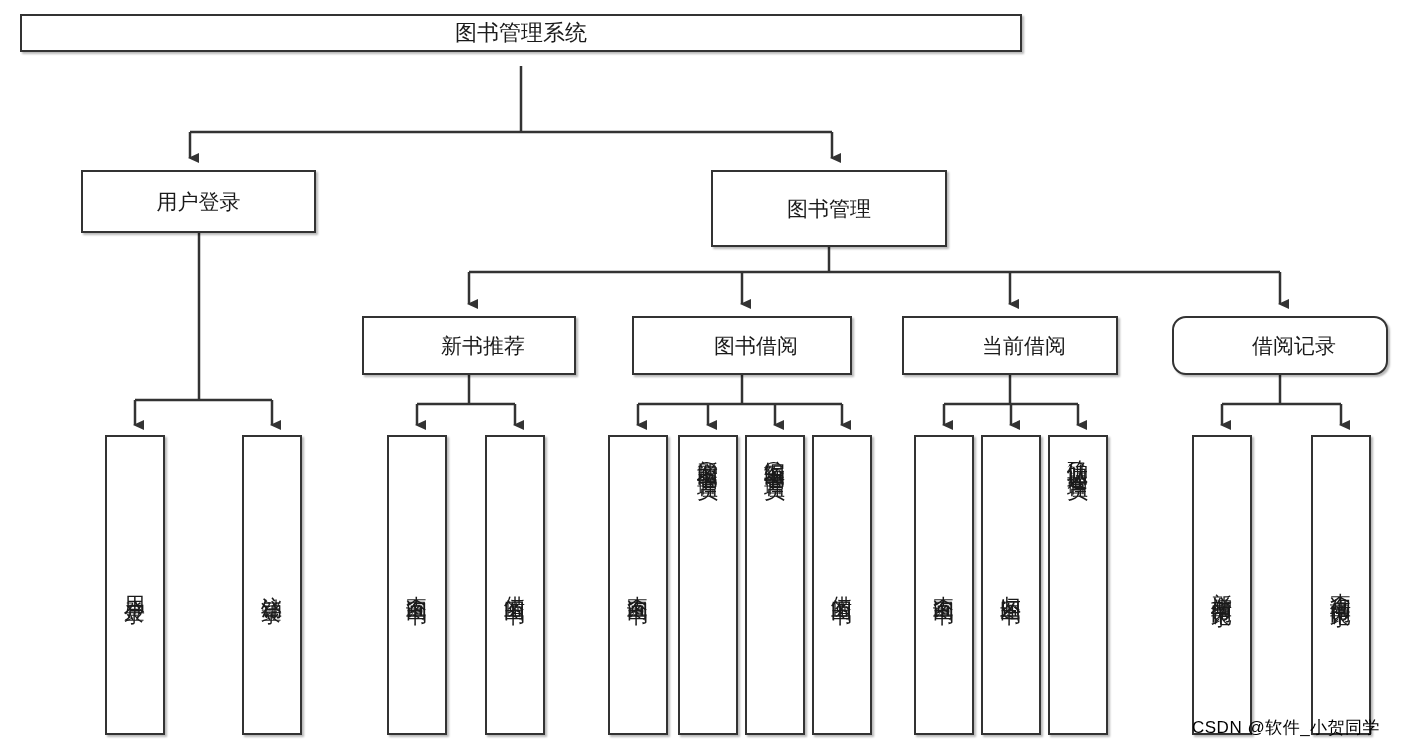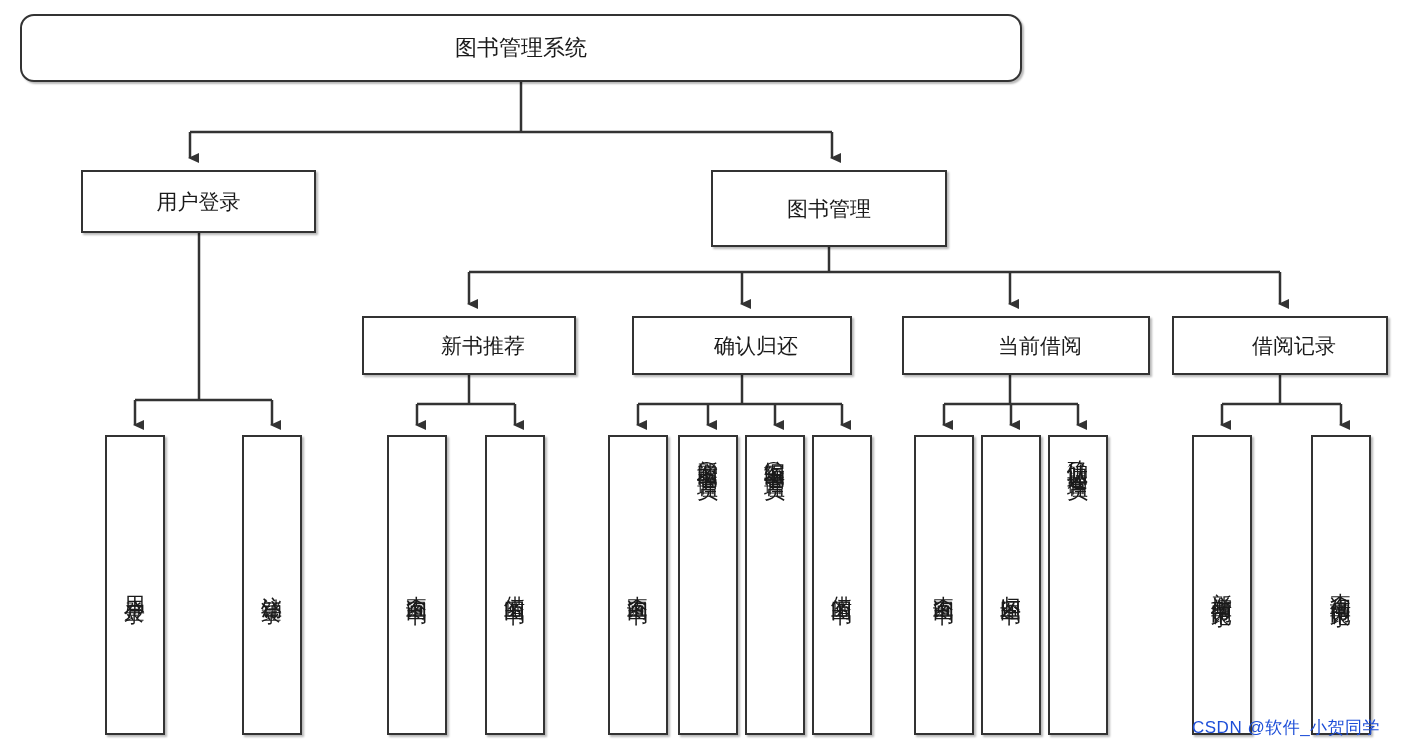--- a/index.html
+++ b/index.html
@@ -60,21 +60,21 @@
   }
   .node.leaf.mid {
     align-items: center;
     padding-top: 0;
   }
   .watermark {
     position: absolute;
     left: 1192px;
     top: 716px;
     font-size: 17px;
-    color: #1d4ed8;
+    color: #000000;
     white-space: nowrap;
     letter-spacing: 0.5px;
   }
 </style>
 </head>
 <body>
 
 <div id="canvas">
 
   <svg class="connectors" viewBox="0 0 1405 747">
@@ -120,41 +120,41 @@
       <path d="M1011,404 L1011,425" marker-end="url(#arrow)"></path>
       <path d="M1078,404 L1078,425" marker-end="url(#arrow)"></path>
 
       <path d="M1280,375 L1280,404"></path>
       <path d="M1222,404 L1341,404"></path>
       <path d="M1222,404 L1222,425" marker-end="url(#arrow)"></path>
       <path d="M1341,404 L1341,425" marker-end="url(#arrow)"></path>
     </g>
   </svg>
 
-  <div class="node root" style="left:20px; top:14px; width:1002px; height:68px;border-radius:14px;">
+  <div class="node root" style="left:20px; top:14px; width:1002px; height:38px;">
     <span class="lbl">图书管理系统</span>
   </div>
 
   <div class="node l2" style="left:81px; top:170px; width:235px; height:63px;">
     <span class="lbl">用户登录</span>
   </div>
   <div class="node l2" style="left:711px; top:170px; width:236px; height:77px;">
     <span class="lbl">图书管理</span>
   </div>
 
   <div class="node l3" style="left:362px; top:316px; width:214px; height:59px;">
     <span class="lbl">新书推荐</span>
   </div>
   <div class="node l3" style="left:632px; top:316px; width:220px; height:59px;">
-    <span class="lbl">确认归还</span>
-  </div>
-  <div class="node l3" style="left:902px; top:316px; width:248px; height:59px;">
+    <span class="lbl">图书借阅</span>
+  </div>
+  <div class="node l3" style="left:902px; top:316px; width:216px; height:59px;">
     <span class="lbl">当前借阅</span>
   </div>
-  <div class="node l3" style="left:1172px; top:316px; width:216px; height:59px;">
+  <div class="node l3" style="left:1172px; top:316px; width:216px; height:59px;border-radius:14px;">
     <span class="lbl">借阅记录</span>
   </div>
 
   <div class="node leaf mid" style="left:105px; top:435px; width:60px; height:300px;">
     <span class="lbl">用户登录</span>
   </div>
   <div class="node leaf mid" style="left:242px; top:435px; width:60px; height:300px;">
     <span class="lbl">注销登录</span>
   </div>
 

